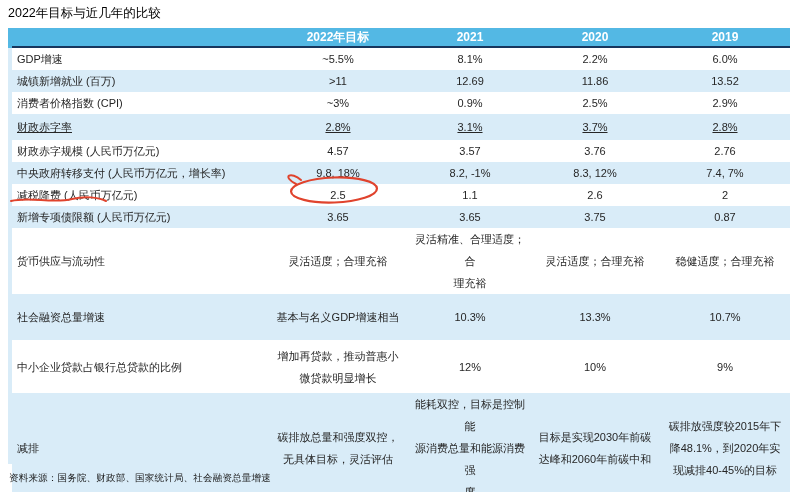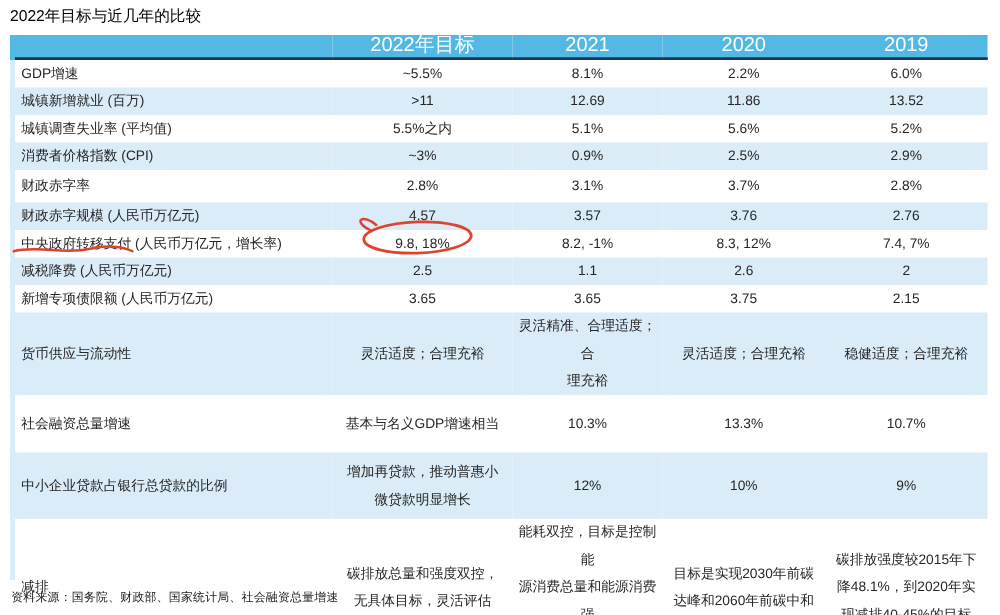--- a/index.html
+++ b/index.html
@@ -14,21 +14,21 @@
   }
   
   .strip-head{position:absolute;left:8px;top:28px;width:4px;height:20px;background:var(--header_bg,#53B8E4)}
   .strip-body{position:absolute;left:8px;top:48px;width:4px;height:416px;background:var(--row_alt_bg,#D9ECF8)}
   table.tbl{
     position:absolute;left:12px;top:28px;width:778px;
     border-collapse:collapse;table-layout:fixed;
   }
   .tbl thead th{
     background:var(--header_bg,#53B8E4);color:#fff;
-    font-size:16px;font-weight:400;height:18px;line-height:18px;
+    font-size:12px;font-weight:700;height:18px;line-height:18px;
     padding:0;text-align:center;
     border-bottom:2px solid var(--header_border,#17365D);
   }
   .tbl tbody td{
     padding:0;font-size:11px;line-height:22px;
     text-align:center;vertical-align:middle;white-space:pre-line;
   }
   .tbl tbody td.label{
     text-align:left;padding-left:5px;white-space:nowrap;
   }
@@ -74,34 +74,27 @@
         <td>6.0%</td>
       </tr>
       <tr style="height: 22px; margin-left: 32px;">
         <td class="label">城镇新增就业 (百万)</td>
         <td>&gt;11</td>
         <td>12.69</td>
         <td>11.86</td>
         <td>13.52</td>
       </tr>
       <tr style="height: 22px;">
-        <td class="label">城镇调查失业率 (平均值)</td>
-        <td>5.5%之内</td>
-        <td>5.1%</td>
-        <td>5.6%</td>
-        <td>5.2%</td>
-      </tr>
-      <tr style="height: 22px;">
         <td class="label">消费者价格指数 (CPI)</td>
         <td>~3%</td>
         <td>0.9%</td>
         <td>2.5%</td>
         <td>2.9%</td>
       </tr>
-      <tr style="height: 26px;">
+      <tr style="height: 26px; text-decoration: underline;">
         <td class="label">财政赤字率</td>
         <td>2.8%</td>
         <td>3.1%</td>
         <td>3.7%</td>
         <td>2.8%</td>
       </tr>
       <tr style="height: 22px;">
         <td class="label">财政赤字规模 (人民币万亿元)</td>
         <td>4.57</td>
         <td>3.57</td>
@@ -120,21 +113,21 @@
         <td>2.5</td>
         <td>1.1</td>
         <td>2.6</td>
         <td>2</td>
       </tr>
       <tr style="height: 22px;">
         <td class="label">新增专项债限额 (人民币万亿元)</td>
         <td>3.65</td>
         <td>3.65</td>
         <td>3.75</td>
-        <td>2.15</td>
+        <td>0.87</td>
       </tr>
       <tr style="height: 46px;">
         <td class="label">货币供应与流动性</td>
         <td>灵活适度；合理充裕</td>
         <td>灵活精准、合理适度；合
 理充裕</td>
         <td>灵活适度；合理充裕</td>
         <td>稳健适度；合理充裕</td>
       </tr>
       <tr style="height: 46px;">

